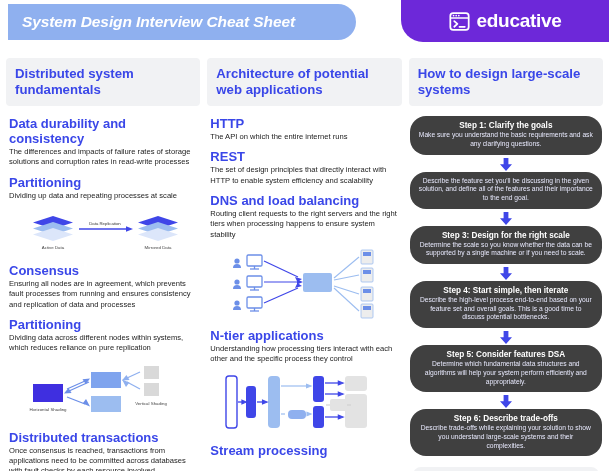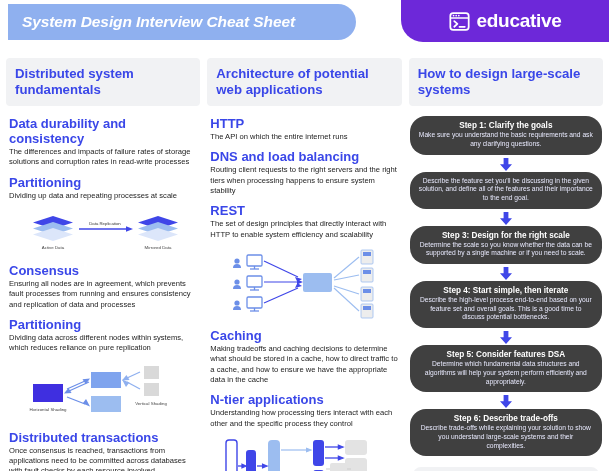--- a/index.html
+++ b/index.html
@@ -193,27 +193,27 @@
       <div class="col-head">
         <div class="col-head-text">Architecture of potential web applications</div>
       </div>
 
       <div class="topic">
         <div class="topic-title">HTTP</div>
         <div class="topic-body">The API on which the entire internet runs</div>
       </div>
 
       <div class="topic">
+        <div class="topic-title">REST</div>
+        <div class="topic-body">The set of design principles that directly interact with HTTP to enable system efficiency and scalability</div>
+      </div>
+
+      <div class="topic">
         <div class="topic-title">DNS and load balancing</div>
         <div class="topic-body">Routing client requests to the right servers and the right tiers when processing happens to ensure system stability</div>
-      </div>
-
-      <div class="topic">
-        <div class="topic-title">REST</div>
-        <div class="topic-body">The set of design principles that directly interact with HTTP to enable system efficiency and scalability</div>
       </div>
 
       <div class="figure">
         <svg width="180" height="72" viewBox="0 0 180 72">
           <g fill="#6C8FE8">
             <circle cx="23" cy="14" r="2.6"></circle>
               <path d="M19 21 a4 4 0 0 1 8 0 z"></path>
             <circle cx="23" cy="35" r="2.6"></circle>
               <path d="M19 42 a4 4 0 0 1 8 0 z"></path>
             <circle cx="23" cy="56" r="2.6"></circle>
@@ -250,24 +250,20 @@
             <rect x="147" y="21" width="12" height="14" rx="1" fill="#EDEDED" stroke="#9CBDF0" stroke-width="0.8"></rect>
             <rect x="149" y="23" width="8" height="4" fill="#6C8FE8"></rect>
             <rect x="147" y="40" width="12" height="14" rx="1" fill="#EDEDED" stroke="#9CBDF0" stroke-width="0.8"></rect>
             <rect x="149" y="42" width="8" height="4" fill="#6C8FE8"></rect>
             <rect x="147" y="57" width="12" height="14" rx="1" fill="#EDEDED" stroke="#9CBDF0" stroke-width="0.8"></rect>
             <rect x="149" y="59" width="8" height="4" fill="#6C8FE8"></rect>
           </g>
         </svg>
       </div>
 
-      <div class="topic">
-        <div class="topic-title">Caching</div>
-        <div class="topic-body">Making tradeoffs and caching decisions to determine what should be stored in a cache, how to direct traffic to a cache, and how to ensure we have the appropriate data in the cache</div>
-      </div>
 
       <div class="topic">
         <div class="topic-title">N-tier applications</div>
         <div class="topic-body">Understanding how processing tiers interact with each other and the specific process they control</div>
       </div>
 
       <div class="figure">
         <svg width="180" height="62" viewBox="0 0 180 62">
           <rect x="12" y="4" width="11" height="52" rx="3" fill="#fff" stroke="#3F46E8" stroke-width="1.4"></rect>
           <rect x="32" y="14" width="10" height="32" rx="3" fill="#3F46E8"></rect>

